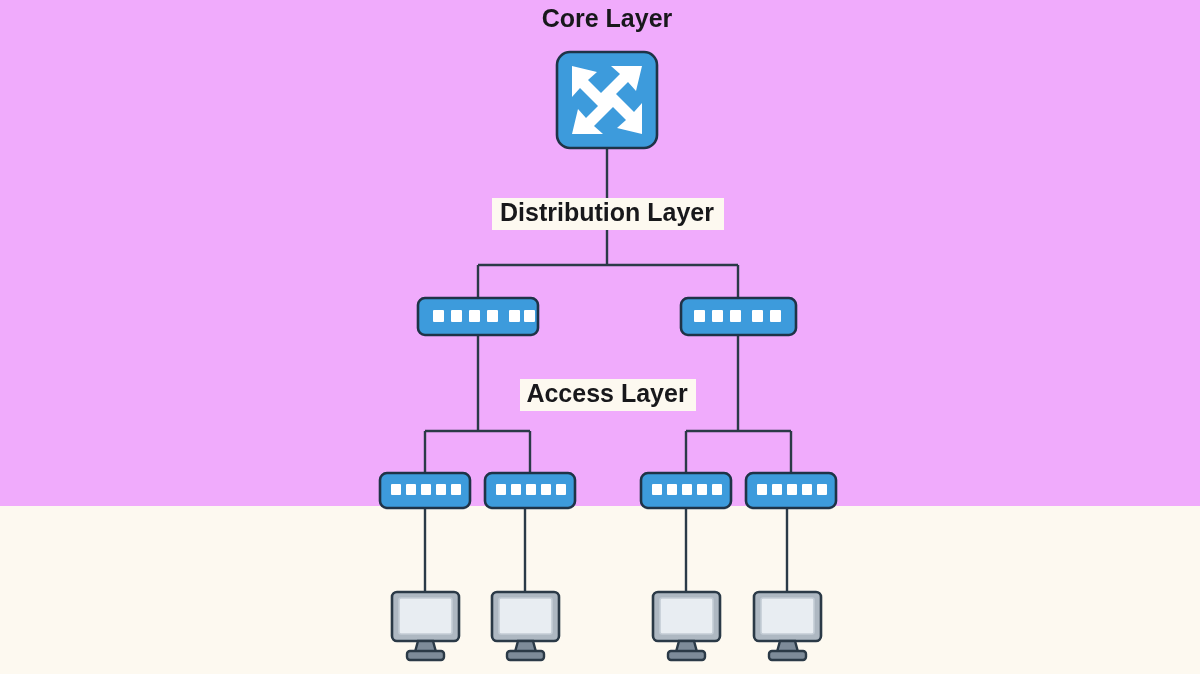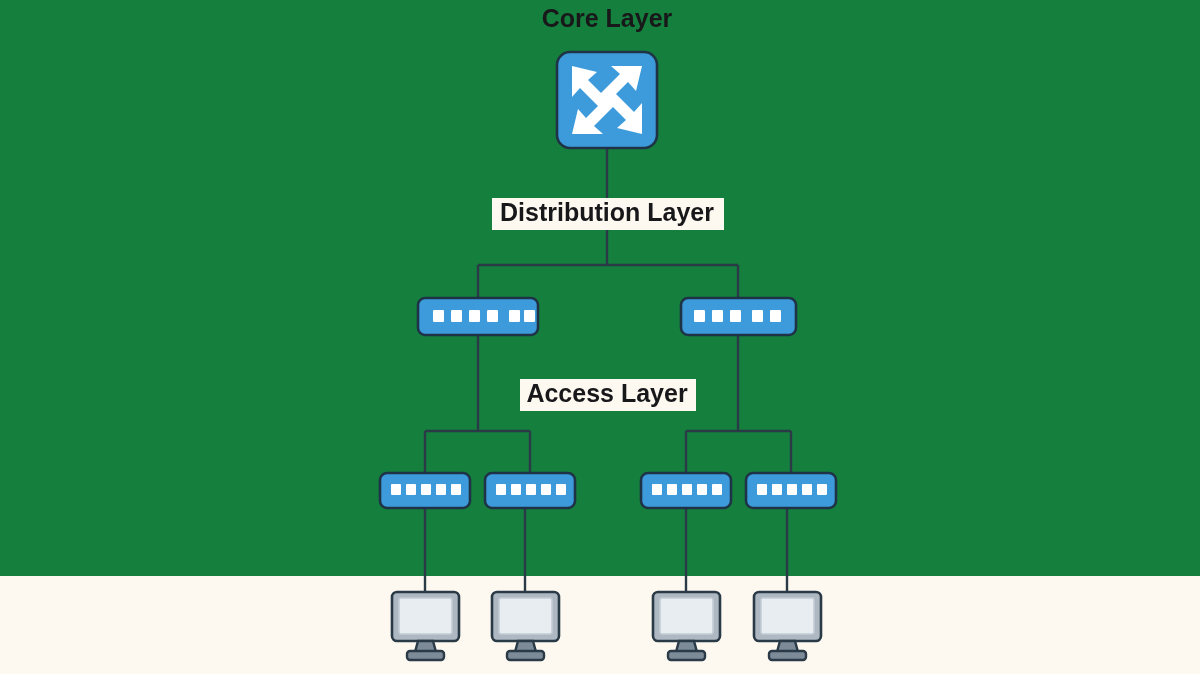--- a/index.html
+++ b/index.html
@@ -10,22 +10,22 @@
   body {
     width: 1200px;
     height: 674px;
     background: #FDF9F0;
     font-family: "Liberation Sans", sans-serif;
     overflow: hidden;
   }
   #diagram-root {
     position: relative;
     width: 1200px;
-    height: 576px;
-    background: #15803d;
+    height: 506px;
+    background: #f0abfc;
   }
   #topology-svg {
     position: absolute;
     top: 0;
     left: 0;
     width: 1200px;
     height: 674px;
     display: block;
   }
   .layer-label {

